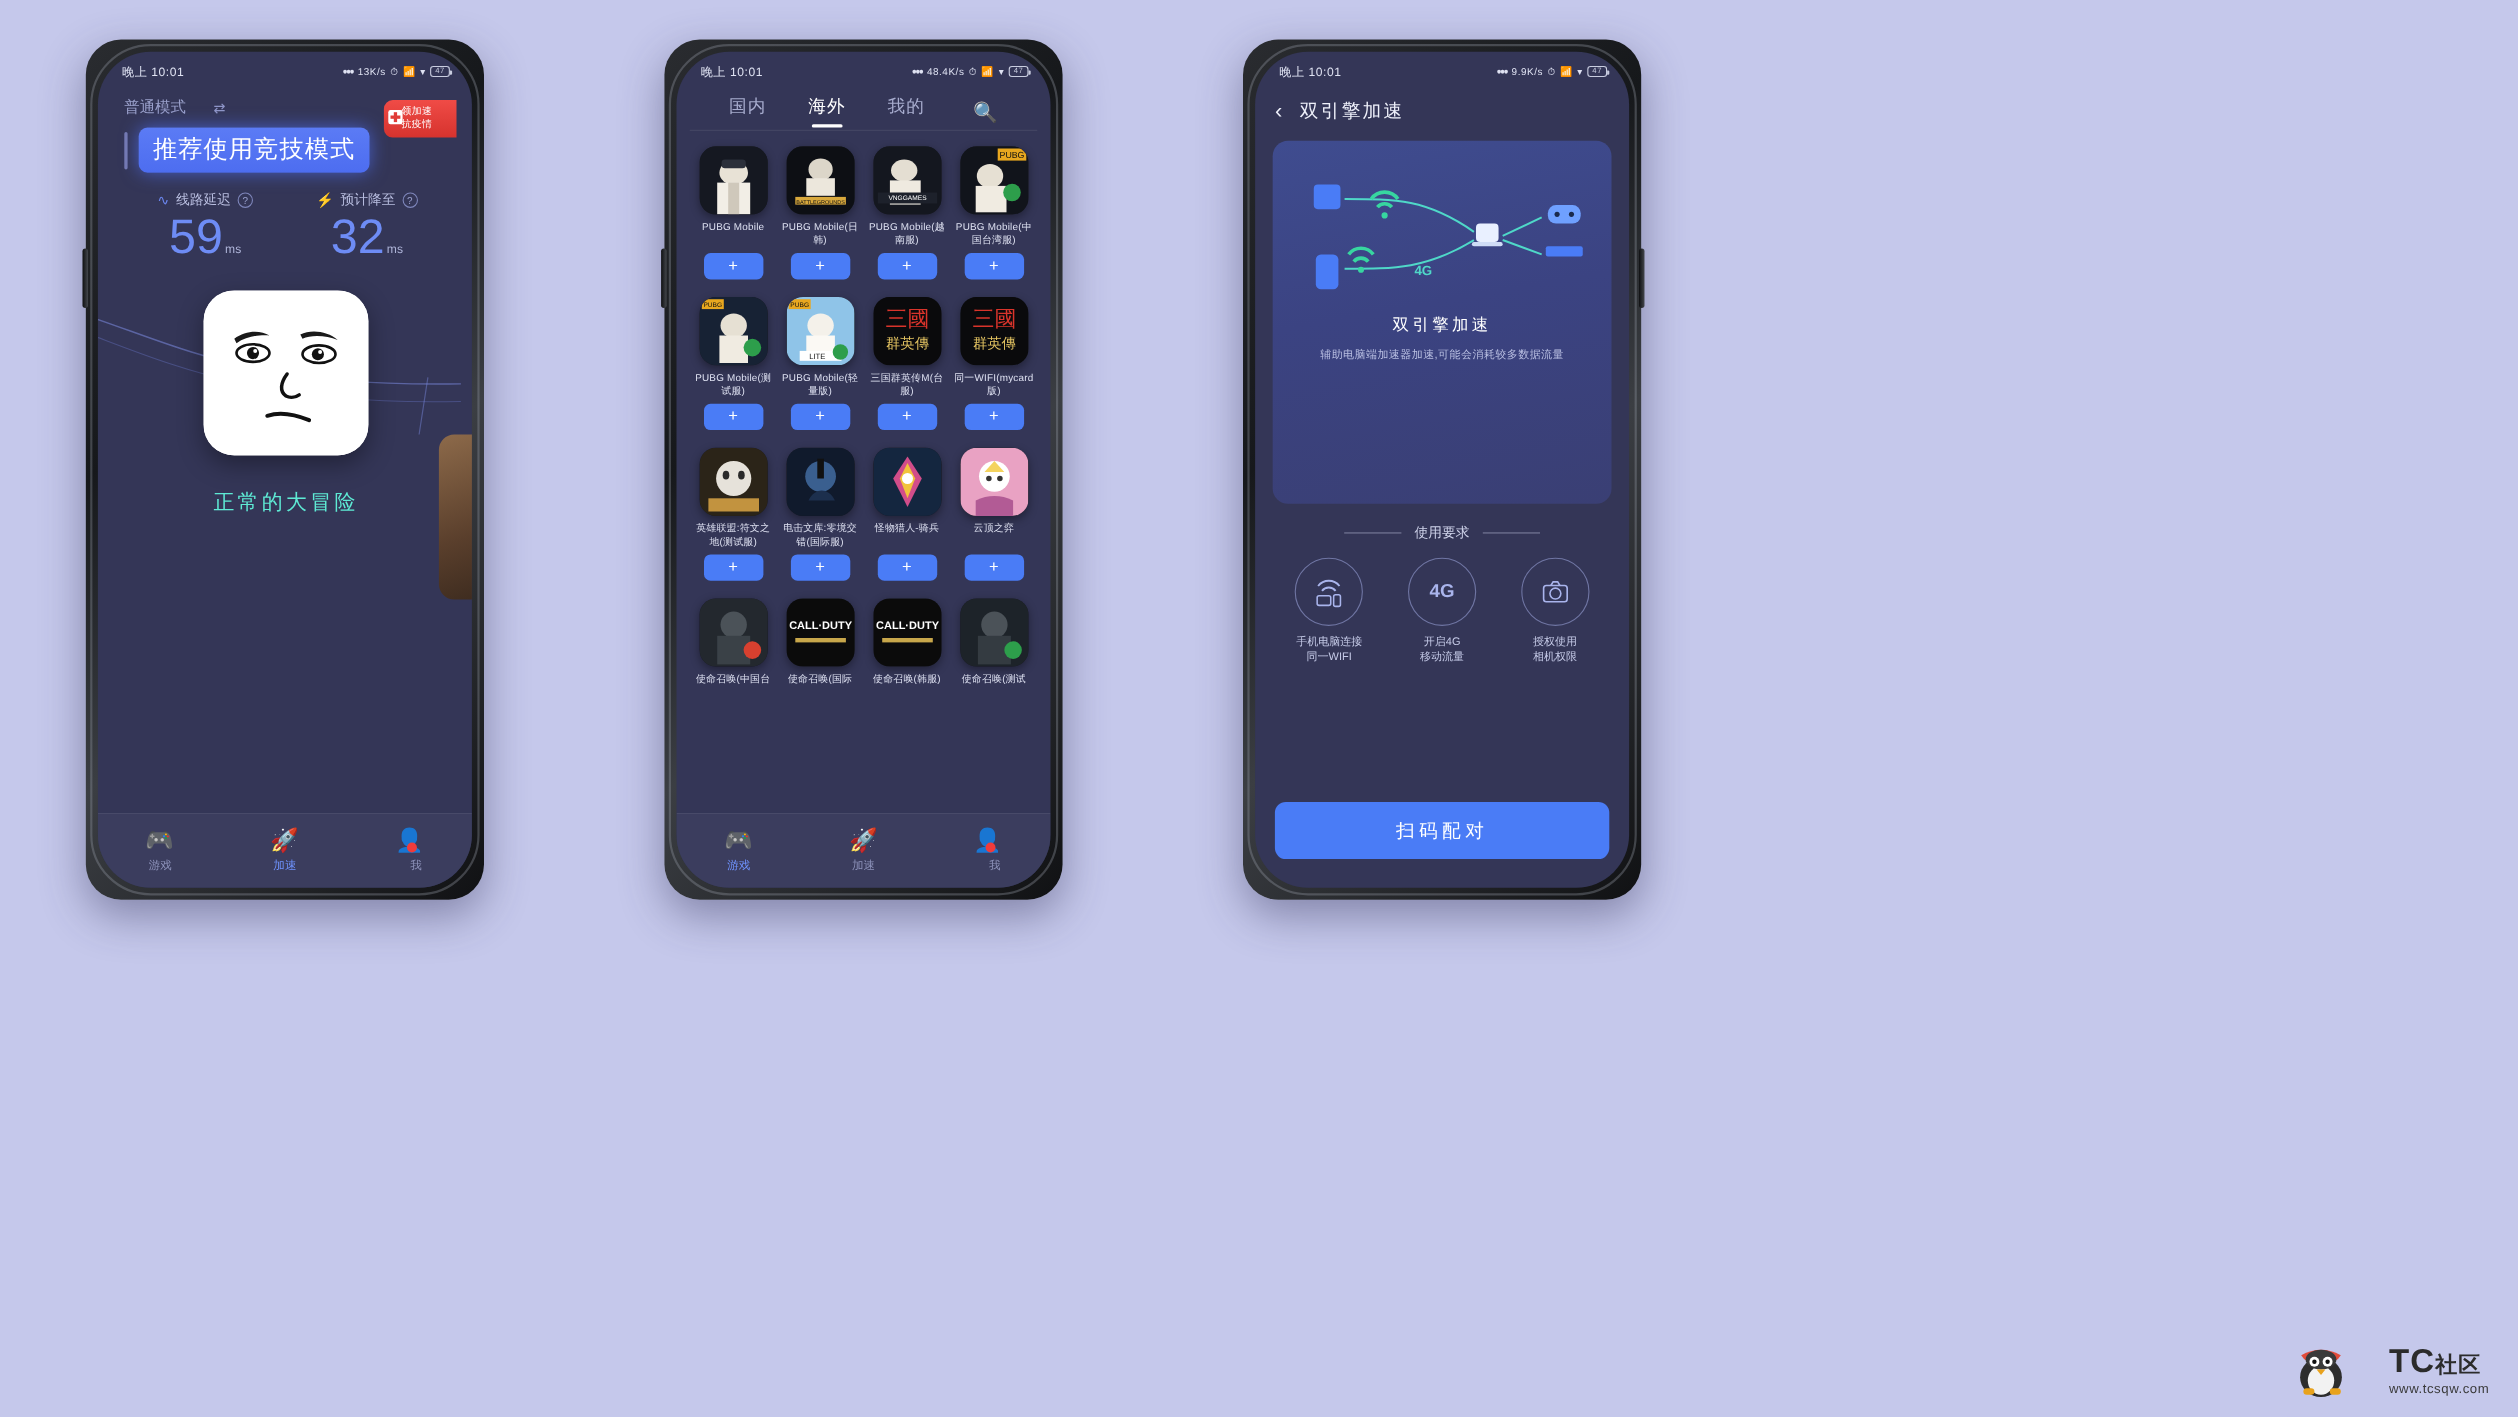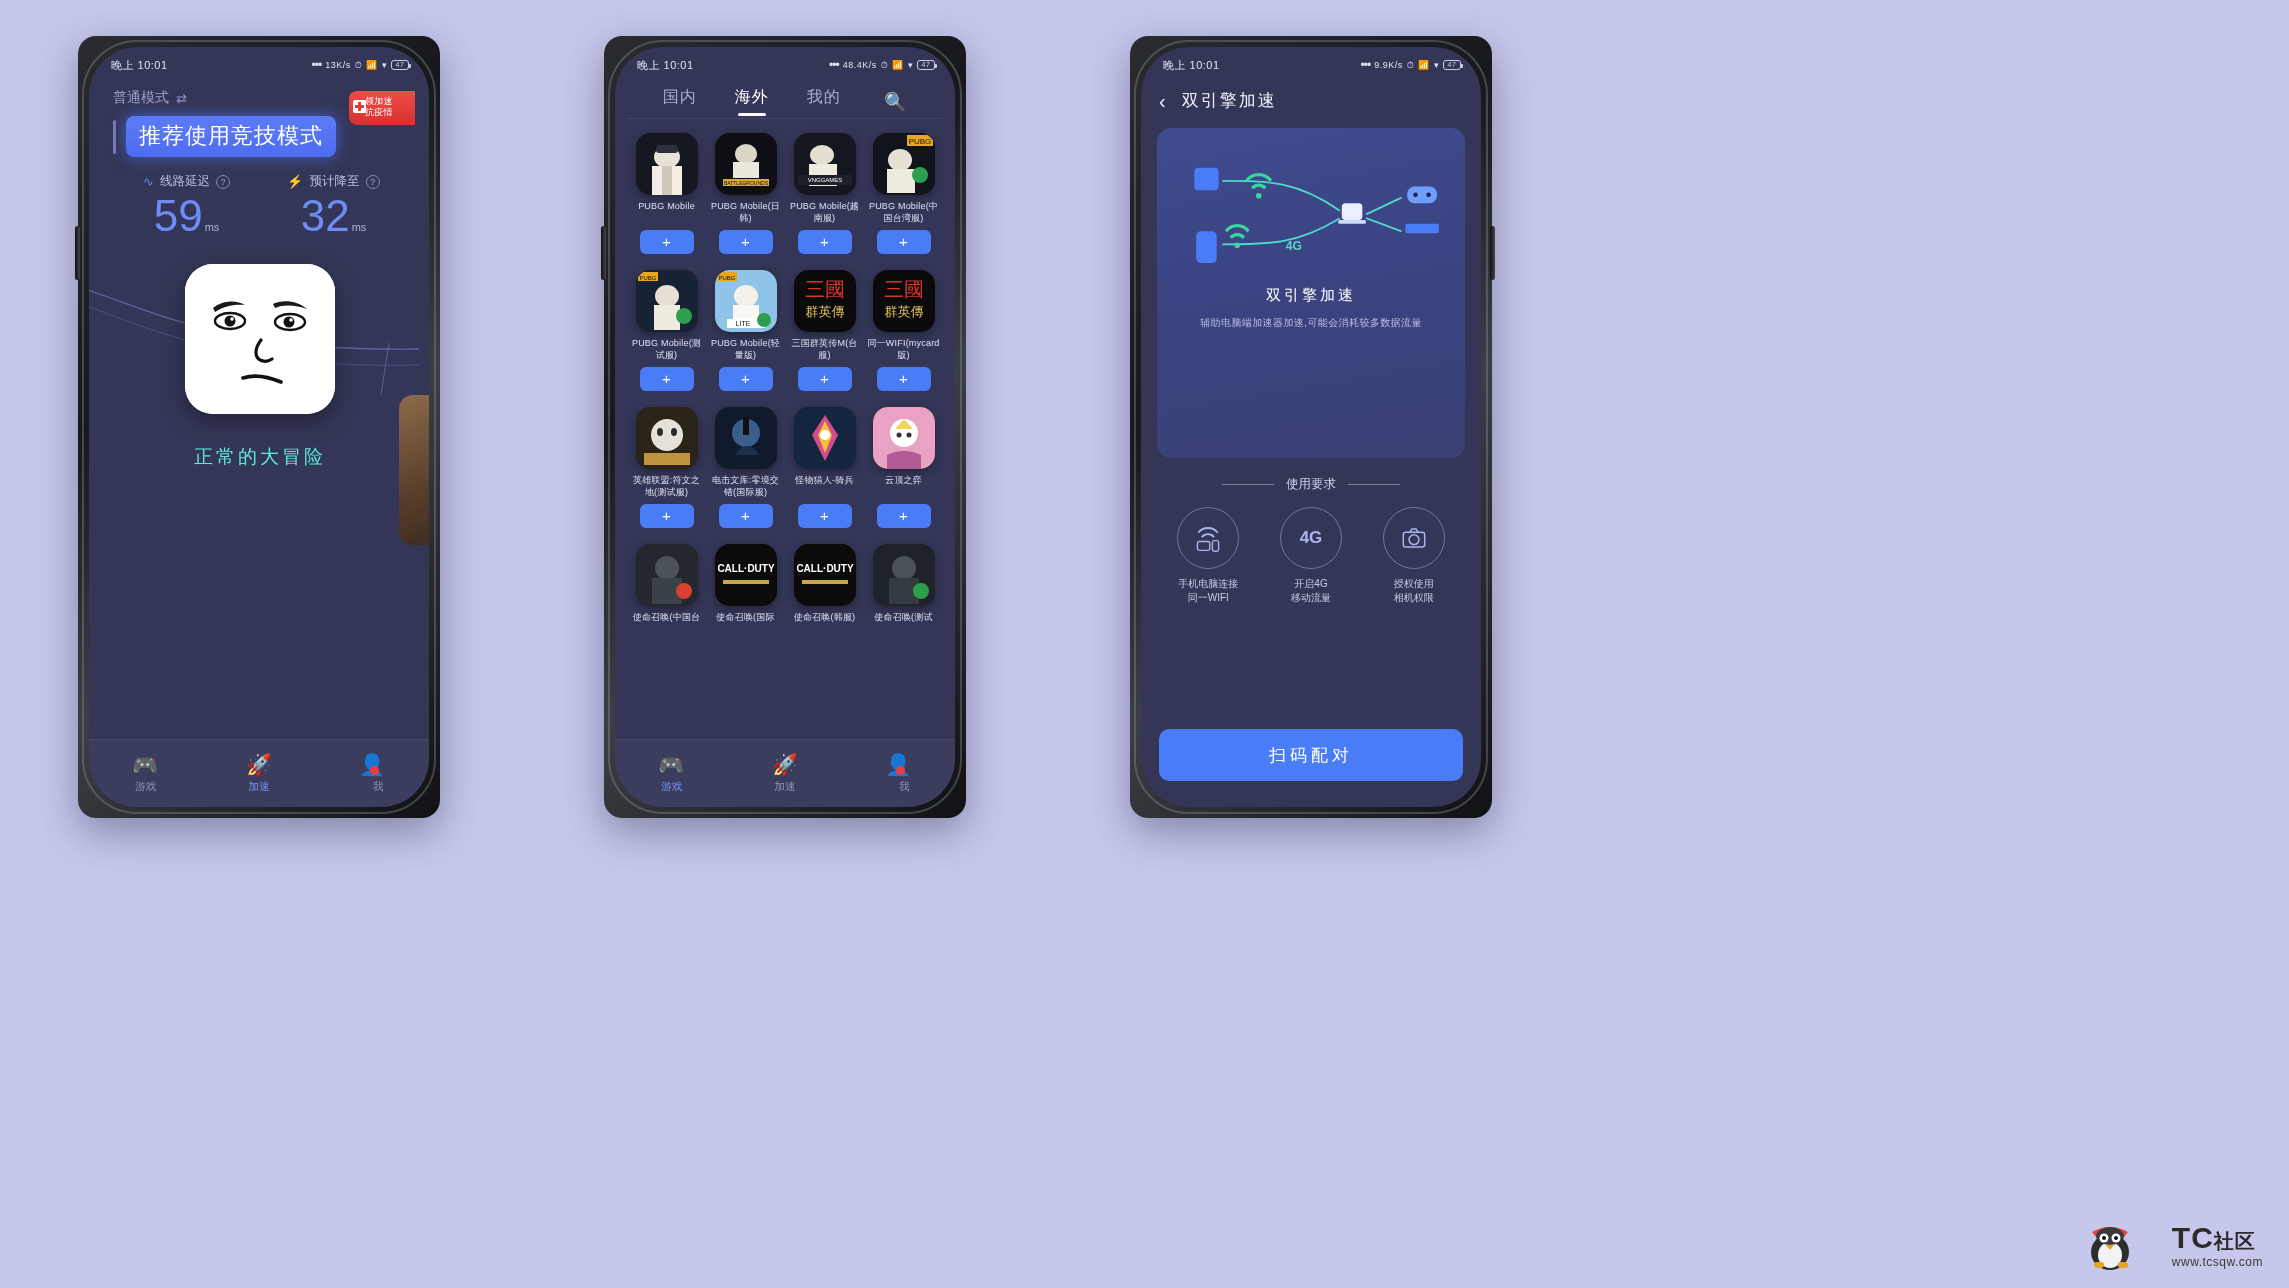--- a/index.html
+++ b/index.html
@@ -7,21 +7,21 @@
     width: 2289px; height: 1288px;
     background: #c3c6ea;
     font-family: "Liberation Sans", sans-serif;
     overflow: hidden;
   }
   .stage { position: relative; width: 2289px; height: 1288px; background: #c5c8eb; }
 
   
   .phone {
     position: absolute;
-    border-radius: 18px;
+    border-radius: 32px;
     background: linear-gradient(135deg,#2a2c30 0%,#16181b 35%,#3b3e43 60%,#101113 100%);
     padding: 11px;
     box-shadow: 0 14px 40px rgba(50,52,90,.45);
   }
   .phone::after {
     content: "";
     position: absolute; left: 4px; top: 4px; right: 4px; bottom: 4px;
     border-radius: 55px;
     border: 2px solid rgba(150,155,165,.35);
     pointer-events: none;
@@ -55,21 +55,21 @@
     font-size: 7px; color: #c9cde0; text-align: center; line-height: 8px;
     position: relative;
   }
   .batt::after {
     content:""; position:absolute; right:-3px; top:3px; width:2px;height:4px;
     background:#c9cde0; border-radius:0 1px 1px 0;
   }
 
   
   .p1-body { padding: 4px 22px 0 24px; color: #cfd3ea; position: relative; height: calc(100% - 30px); }
-  .mode-row { display: flex; align-items: center; gap: 7px; font-size: 14px; color: #9aa0cb; margin-top: 8px; }
+  .mode-row { display: flex; align-items: center; gap: 25px; font-size: 14px; color: #9aa0cb; margin-top: 8px; }
   .mode-swap { font-size: 13px; color: #8f96c8; }
   .tip-wrap { display:flex; align-items:center; gap: 10px; margin-top: 9px; }
   .tip-bar { width: 3px; height: 34px; background:#8f95d8; border-radius:2px; opacity:.7;}
   .tip-pill {
     background: linear-gradient(180deg,#5b7bf5,#4d6df0);
     border-radius: 8px; padding: 5px 13px 6px;
     color: #fff; font-size: 22px; letter-spacing: 1px;
     box-shadow: 0 0 16px rgba(80,115,255,.65);
   }
   .stats { display: flex; margin-top: 16px; }

